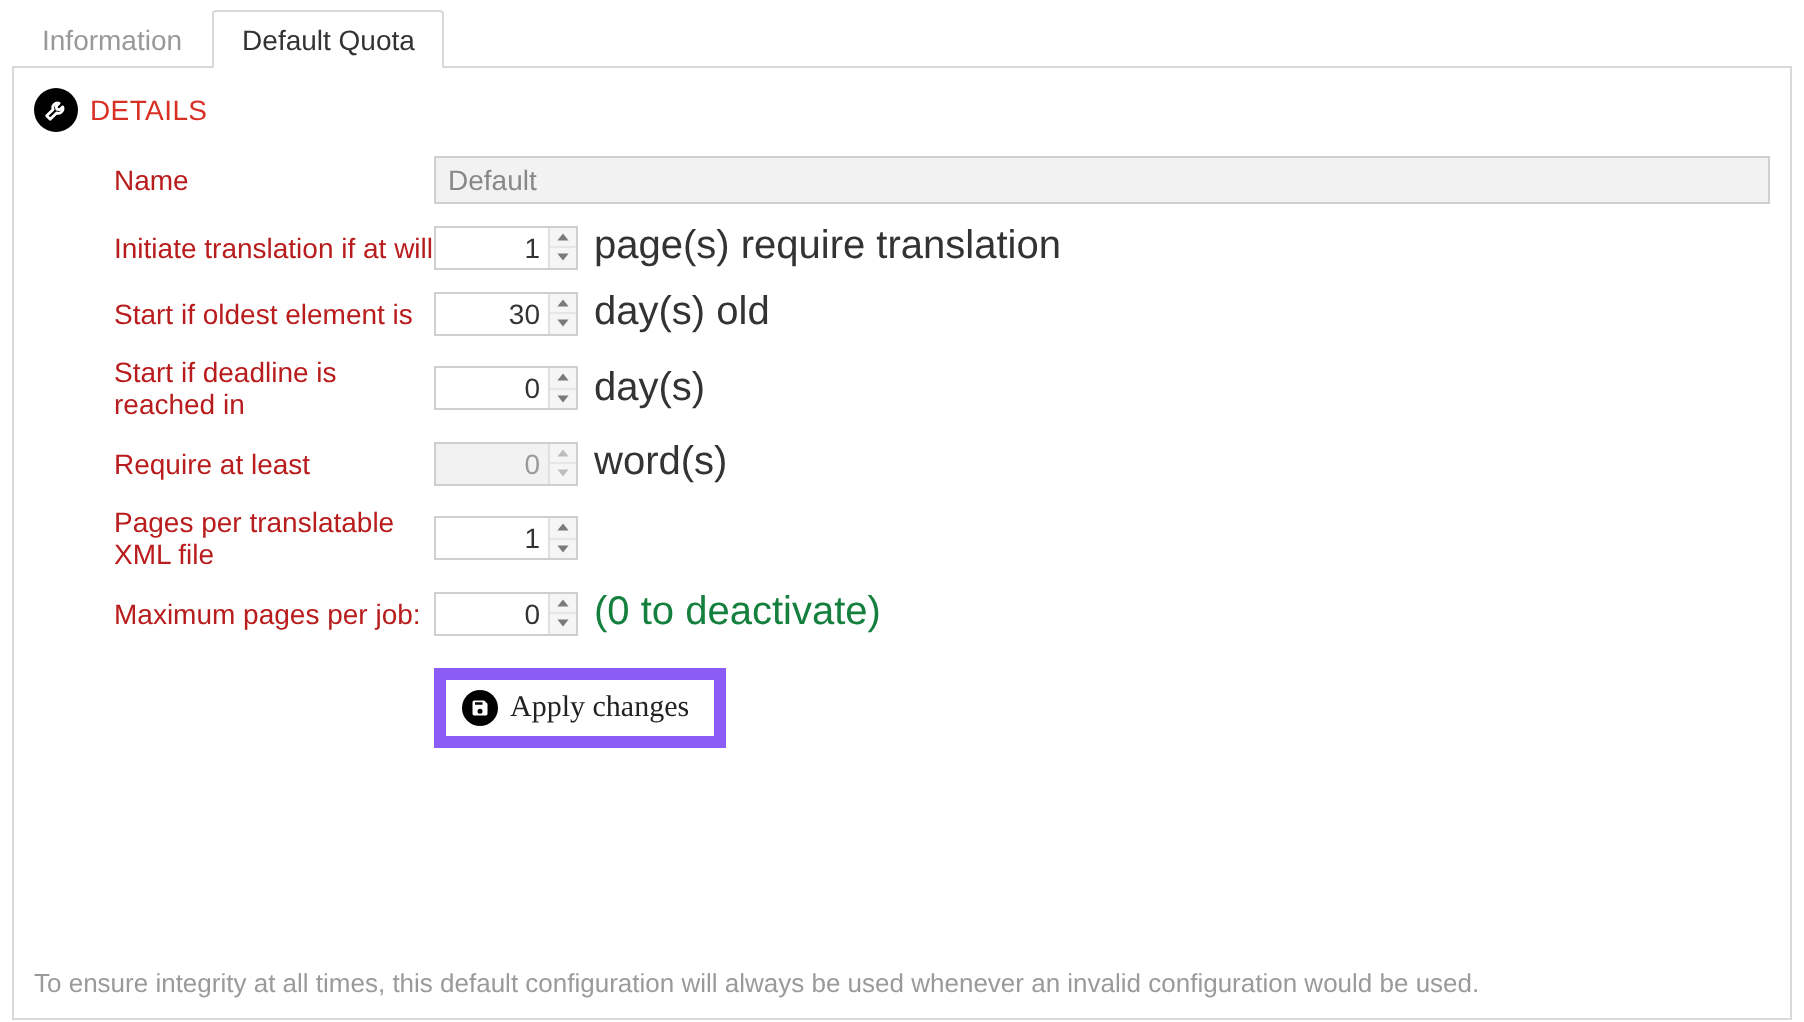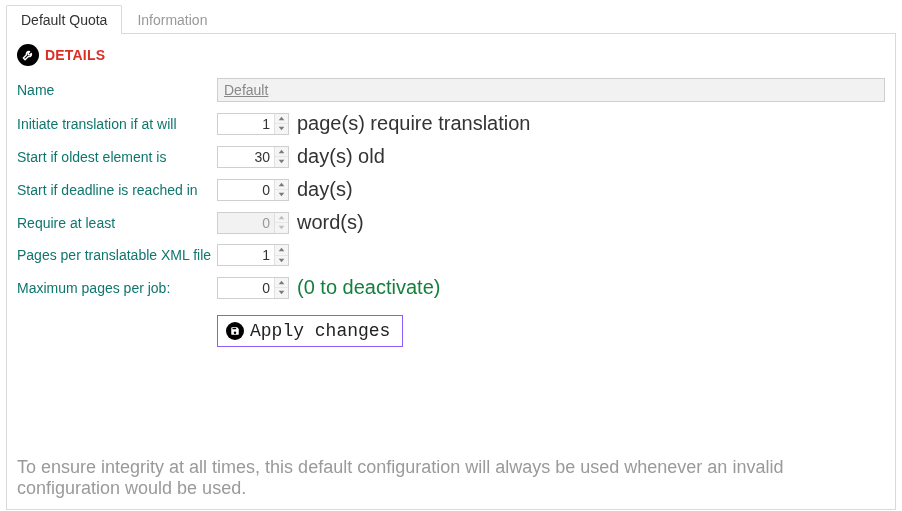--- a/index.html
+++ b/index.html
@@ -49,58 +49,58 @@
   }
   
   .details-head {
     display: flex;
     align-items: center;
     gap: 6px;
     margin-bottom: 12px;
   }
   .details-head .title {
     color: #d93025;
-    font-weight: 700;
+    font-weight: 400;
     letter-spacing: 0.2px;
     font-size: 14px;
   }
   .wrench-badge {
     width: 22px; height: 22px;
     border-radius: 50%;
     background: #000;
     display: flex;
     align-items: center; justify-content: center;
   }
   .wrench-badge svg { width: 14px; height: 14px; display:block; }
   
   .form {
     display: grid;
     grid-template-columns: 200px 1fr;
     row-gap: 10px;
     align-items: center;
   }
   .label {
-    color: #0f766e;
-    font-size: 14px;
+    color: #b91c1c;
+    font-size: 14px;
+    margin-left: 40px;
   }
   .val-cell {
     display: flex;
     align-items: center;
     gap: 8px;
   }
   .text-input {
     width: 100%;
     height: 24px;
     border: 1px solid #cfcfcf;
     background: #f2f2f2;
     color: #888;
     padding: 2px 6px;
     font-size: 14px;
     font-family: inherit;
-    text-decoration: underline;
   }
   .text-input[disabled] { background:#f2f2f2; }
   .spinner {
     display: flex;
     align-items: stretch;
     height: 22px;
     border: 1px solid #cfcfcf;
     background: #fff;
   }
   .spinner.disabled { background:#f2f2f2; }
@@ -138,52 +138,52 @@
     color: #333;
     font-size: 20px;
   }
   .suffix.muted { color:#15803d; }
   
   .apply-row { margin-top: 6px; }
   .apply-btn {
     display: inline-flex;
     align-items: center;
     gap: 6px;
-    border: 1px solid #8b5cf6;
+    border: 6px solid #8b5cf6;
     background: #fff;
     padding: 5px 12px 5px 8px;
-    font-size: 18px;
-    font-family: Liberation Mono, monospace;
+    font-size: 15px;
+    font-family: Liberation Serif, serif;
     cursor: pointer;
     color:#222;
   }
   .apply-btn .save-badge {
     width: 18px; height: 18px; border-radius: 50%;
     background:#000;
     display:flex;align-items:center;justify-content:center;
   }
   .apply-btn .save-badge svg { width:10px; height:10px; display:block; }
   
   .footer-note {
     position: absolute;
     left: 10px; right: 10px; bottom: 10px;
     color: #9a9a9a;
-    font-size: 18px;
+    font-size: 13px;
   }
 </style>
 </head>
 <body>
 <div class="wrap">
 
   <div class="tabs">
+    <div class="tab">
+      <span>Information</span>
+    </div>
     <div class="tab active">
       <span>Default Quota</span>
-    </div>
-    <div class="tab">
-      <span>Information</span>
     </div>
   </div>
 
   <div class="panel">
 
     <div class="details-head">
       <span class="wrench-badge">
         <svg viewBox="0 0 24 24" fill="none" stroke="#fff" stroke-width="2.4" stroke-linecap="round" stroke-linejoin="round">
           <path d="M14.7 6.3a4 4 0 0 0-5.2 5.2L4 17l3 3 5.5-5.5a4 4 0 0 0 5.2-5.2l-2.6 2.6-2.4-.6-.6-2.4 2.6-2.6z"></path>
         </svg>

